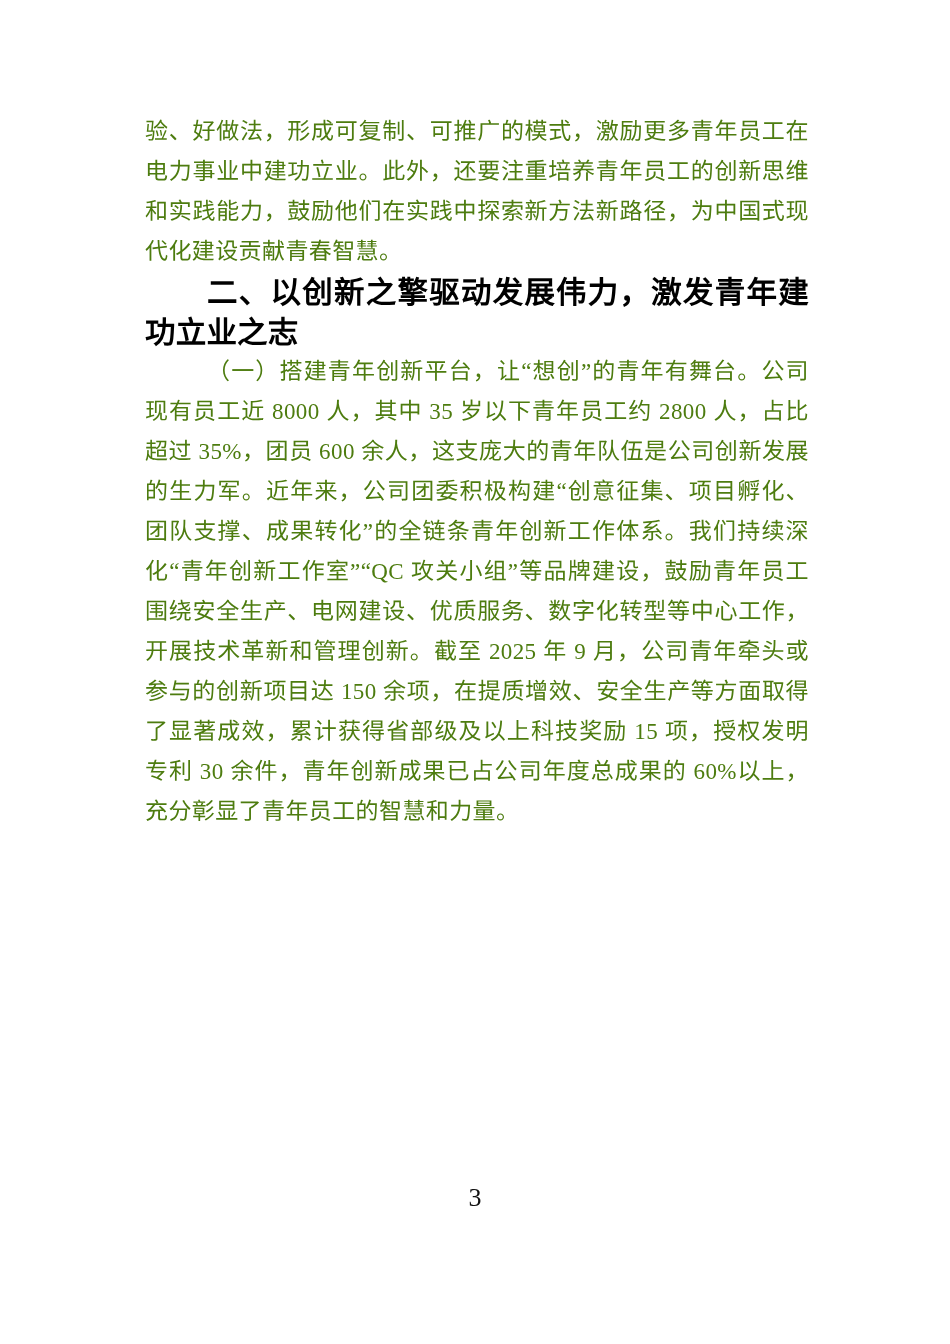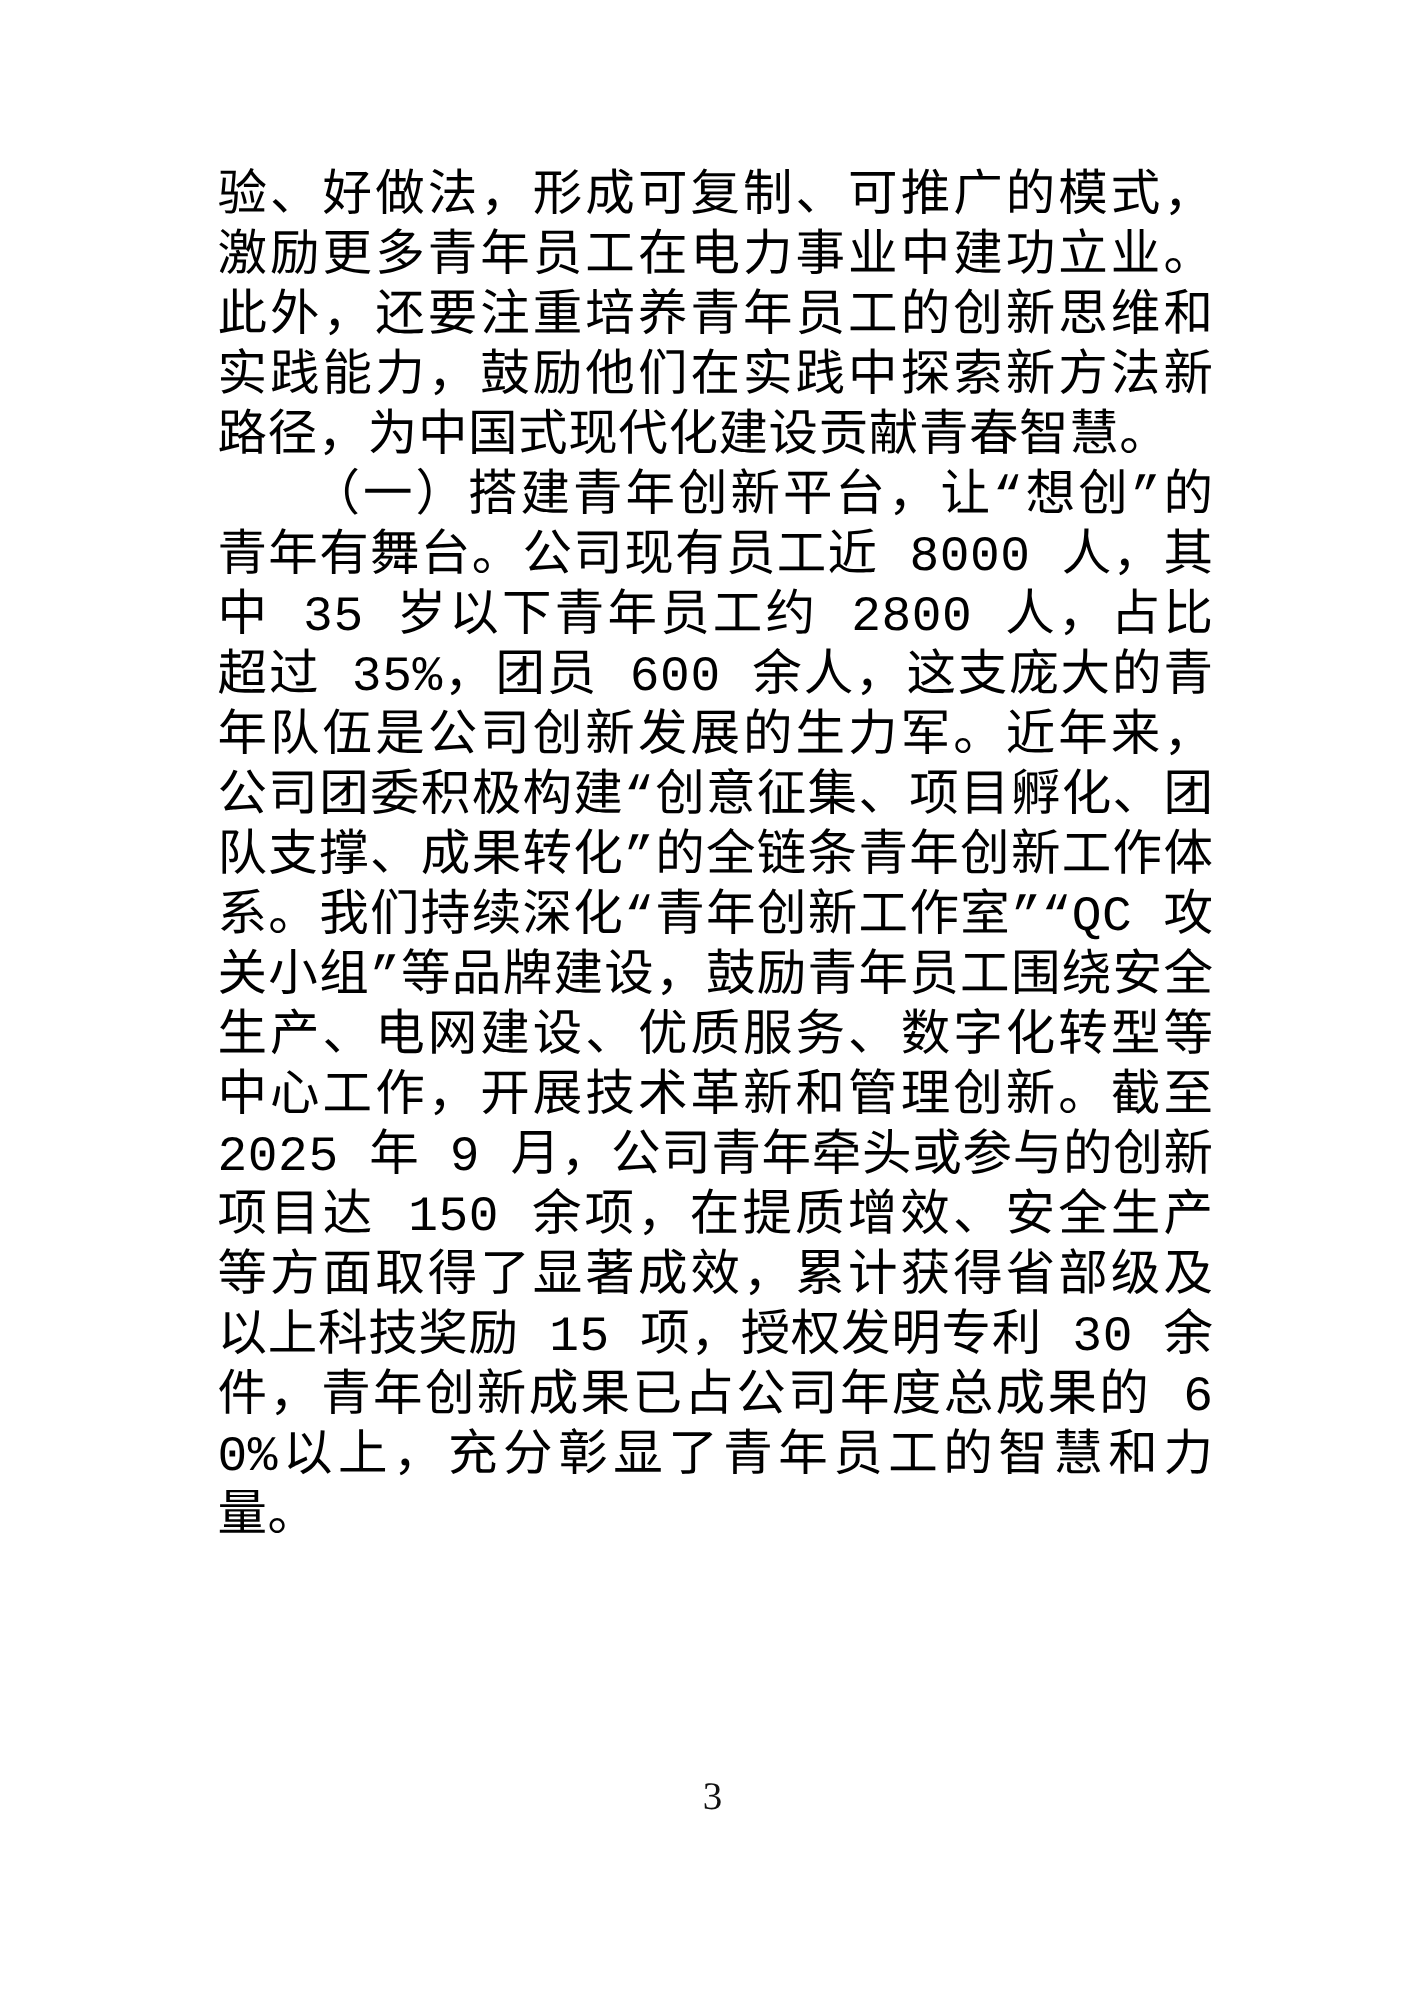--- a/index.html
+++ b/index.html
@@ -21,28 +21,28 @@
     box-sizing: border-box;
   }
   .content {
     position: absolute;
     left: 145px;
     top: 112px;
     width: 664px;
   }
   
   .para {
-    font-family: Liberation Mono, monospace;
-    font-size: 33px;
+    font-family: Liberation Serif, serif;
+    font-size: 23px;
     line-height: 40px;
     letter-spacing: 0.4px;
     text-align: justify;
     text-justify: inter-ideograph;
     margin: 0;
-    color: #000000;
+    color: #4d7c0f;
     word-break: break-all;
     white-space: normal;
   }
   .para.indent {
     text-indent: 62px;
   }
   
   .heading2 {
     font-family: "Liberation Sans", "DejaVu Sans", sans-serif;
     font-weight: bold;
@@ -70,20 +70,21 @@
 </style>
 </head>
 <body>
 
 <div class="page">
 
   <div class="content">
 
     <p class="para">验、好做法，形成可复制、可推广的模式，激励更多青年员工在电力事业中建功立业。此外，还要注重培养青年员工的创新思维和实践能力，鼓励他们在实践中探索新方法新路径，为中国式现代化建设贡献青春智慧。</p>
 
+    <p class="heading2">二、以创新之擎驱动发展伟力，激发青年建功立业之志</p>
 
 
     <p class="para indent">（一）搭建青年创新平台，让“想创”的青年有舞台。公司现有员工近 8000 人，其中 35 岁以下青年员工约 2800 人，占比超过 35%，团员 600 余人，这支庞大的青年队伍是公司创新发展的生力军。近年来，公司团委积极构建“创意征集、项目孵化、团队支撑、成果转化”的全链条青年创新工作体系。我们持续深化“青年创新工作室”“QC 攻关小组”等品牌建设，鼓励青年员工围绕安全生产、电网建设、优质服务、数字化转型等中心工作，开展技术革新和管理创新。截至 2025 年 9 月，公司青年牵头或参与的创新项目达 150 余项，在提质增效、安全生产等方面取得了显著成效，累计获得省部级及以上科技奖励 15 项，授权发明专利 30 余件，青年创新成果已占公司年度总成果的 60%以上，充分彰显了青年员工的智慧和力量。</p>
 
   </div>
 
   <div class="page-number">3</div>
 
 </div>
 

